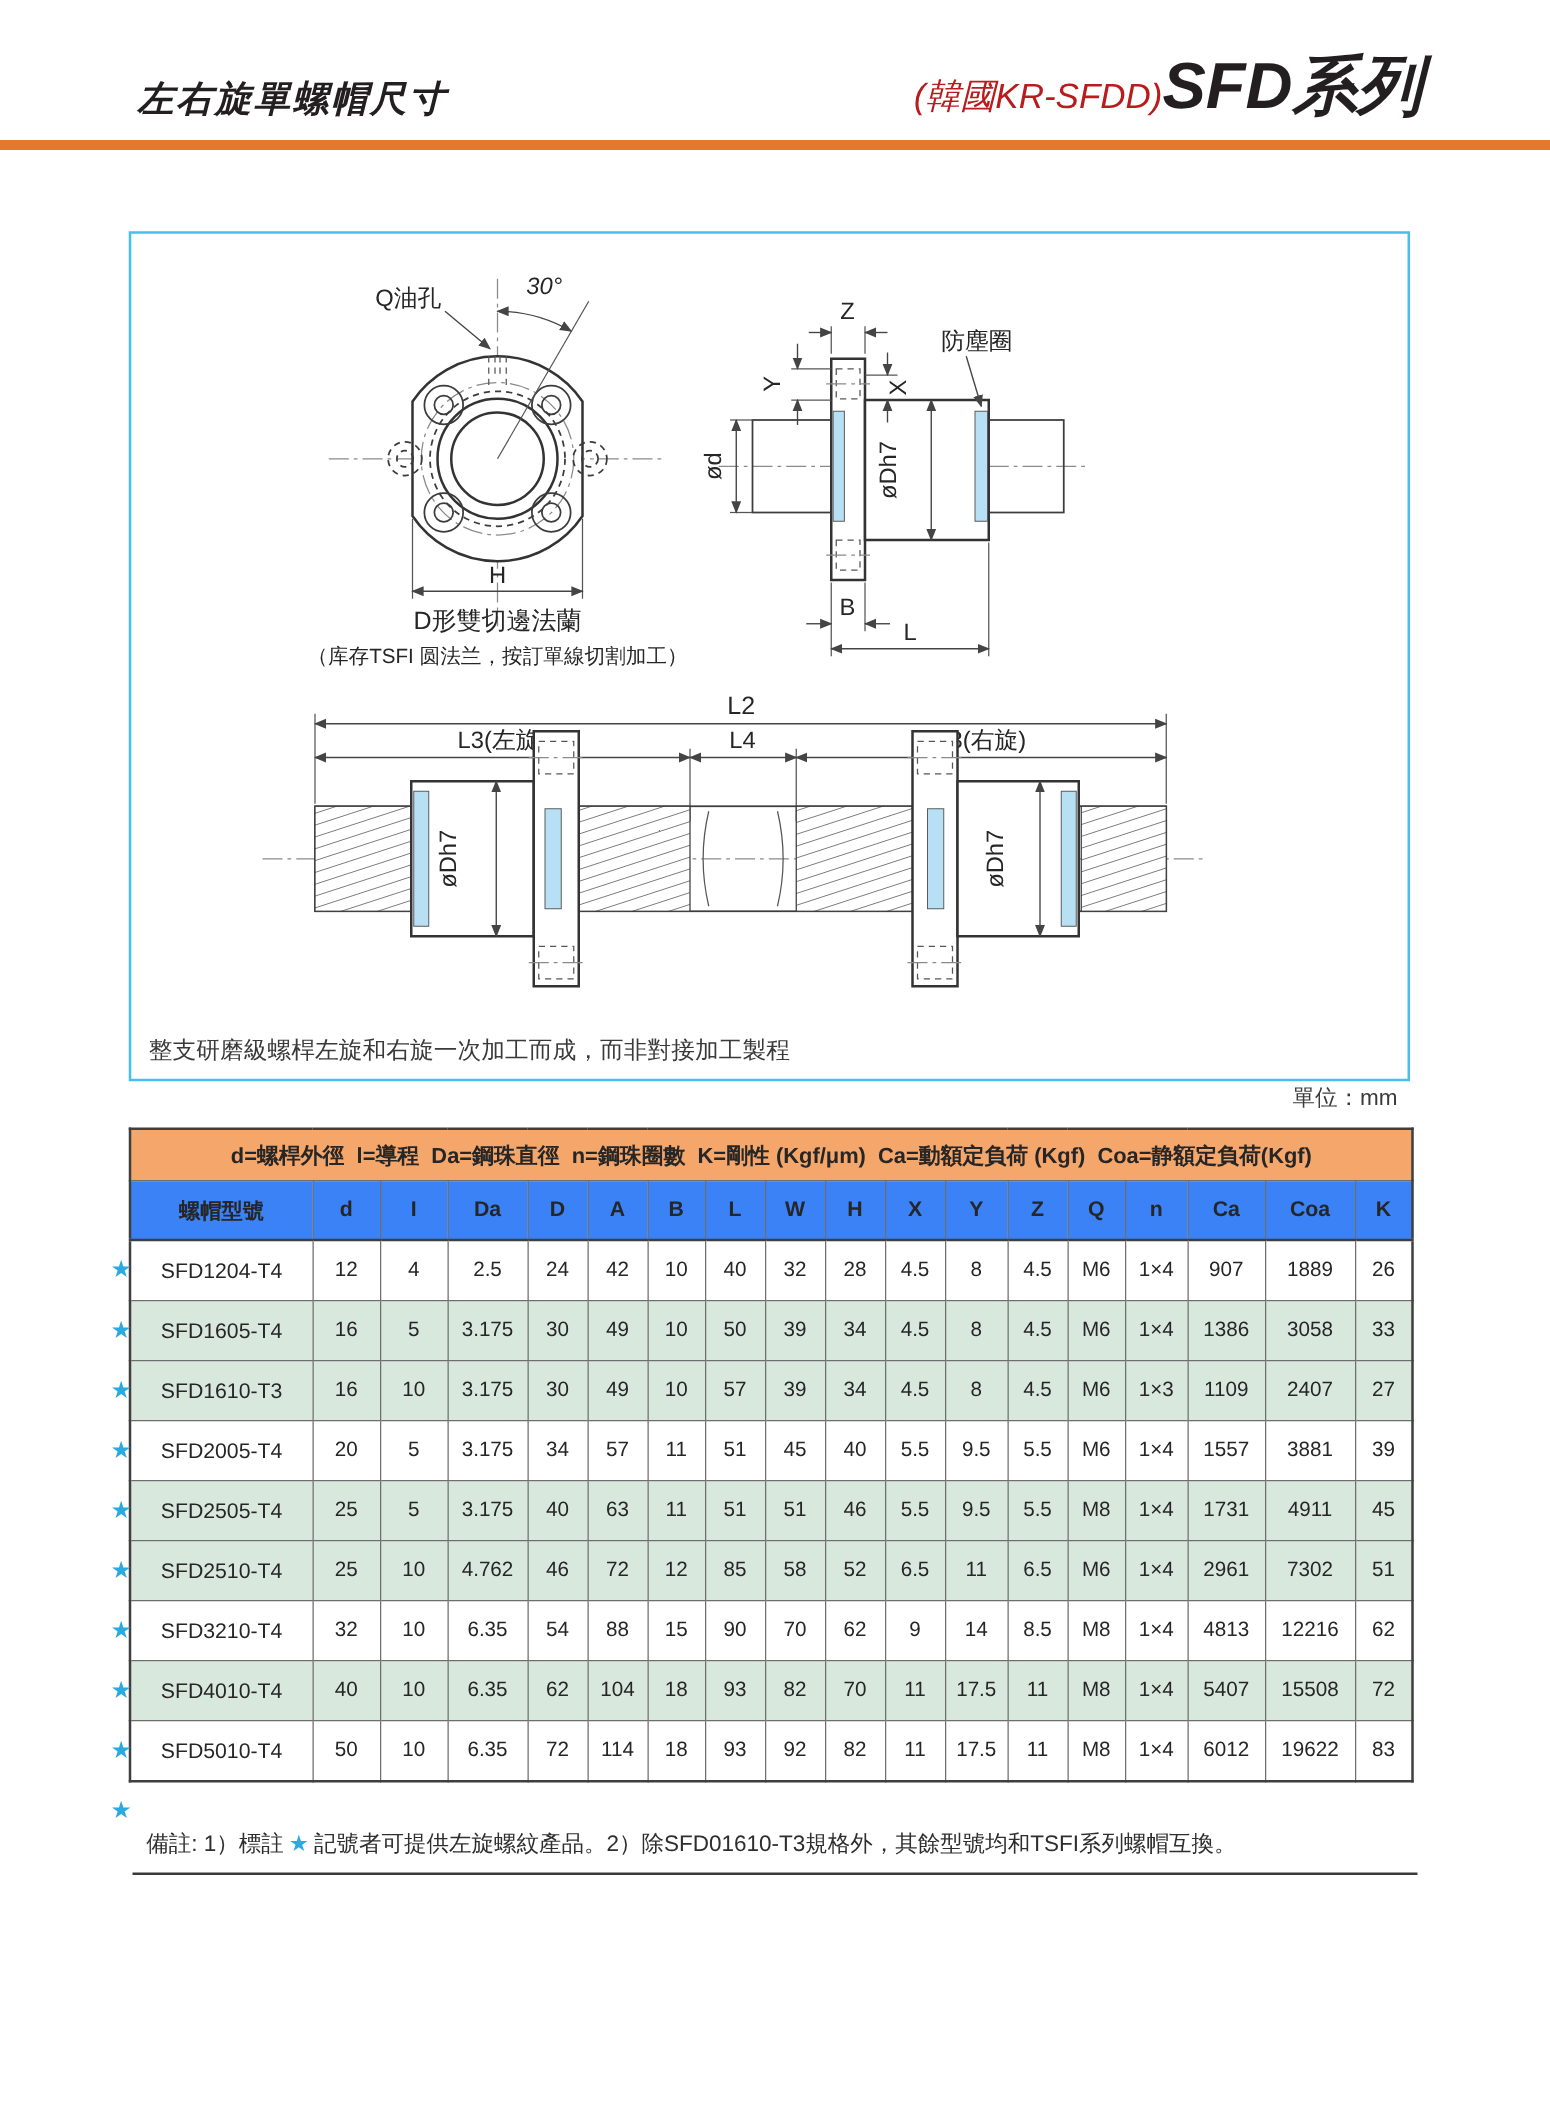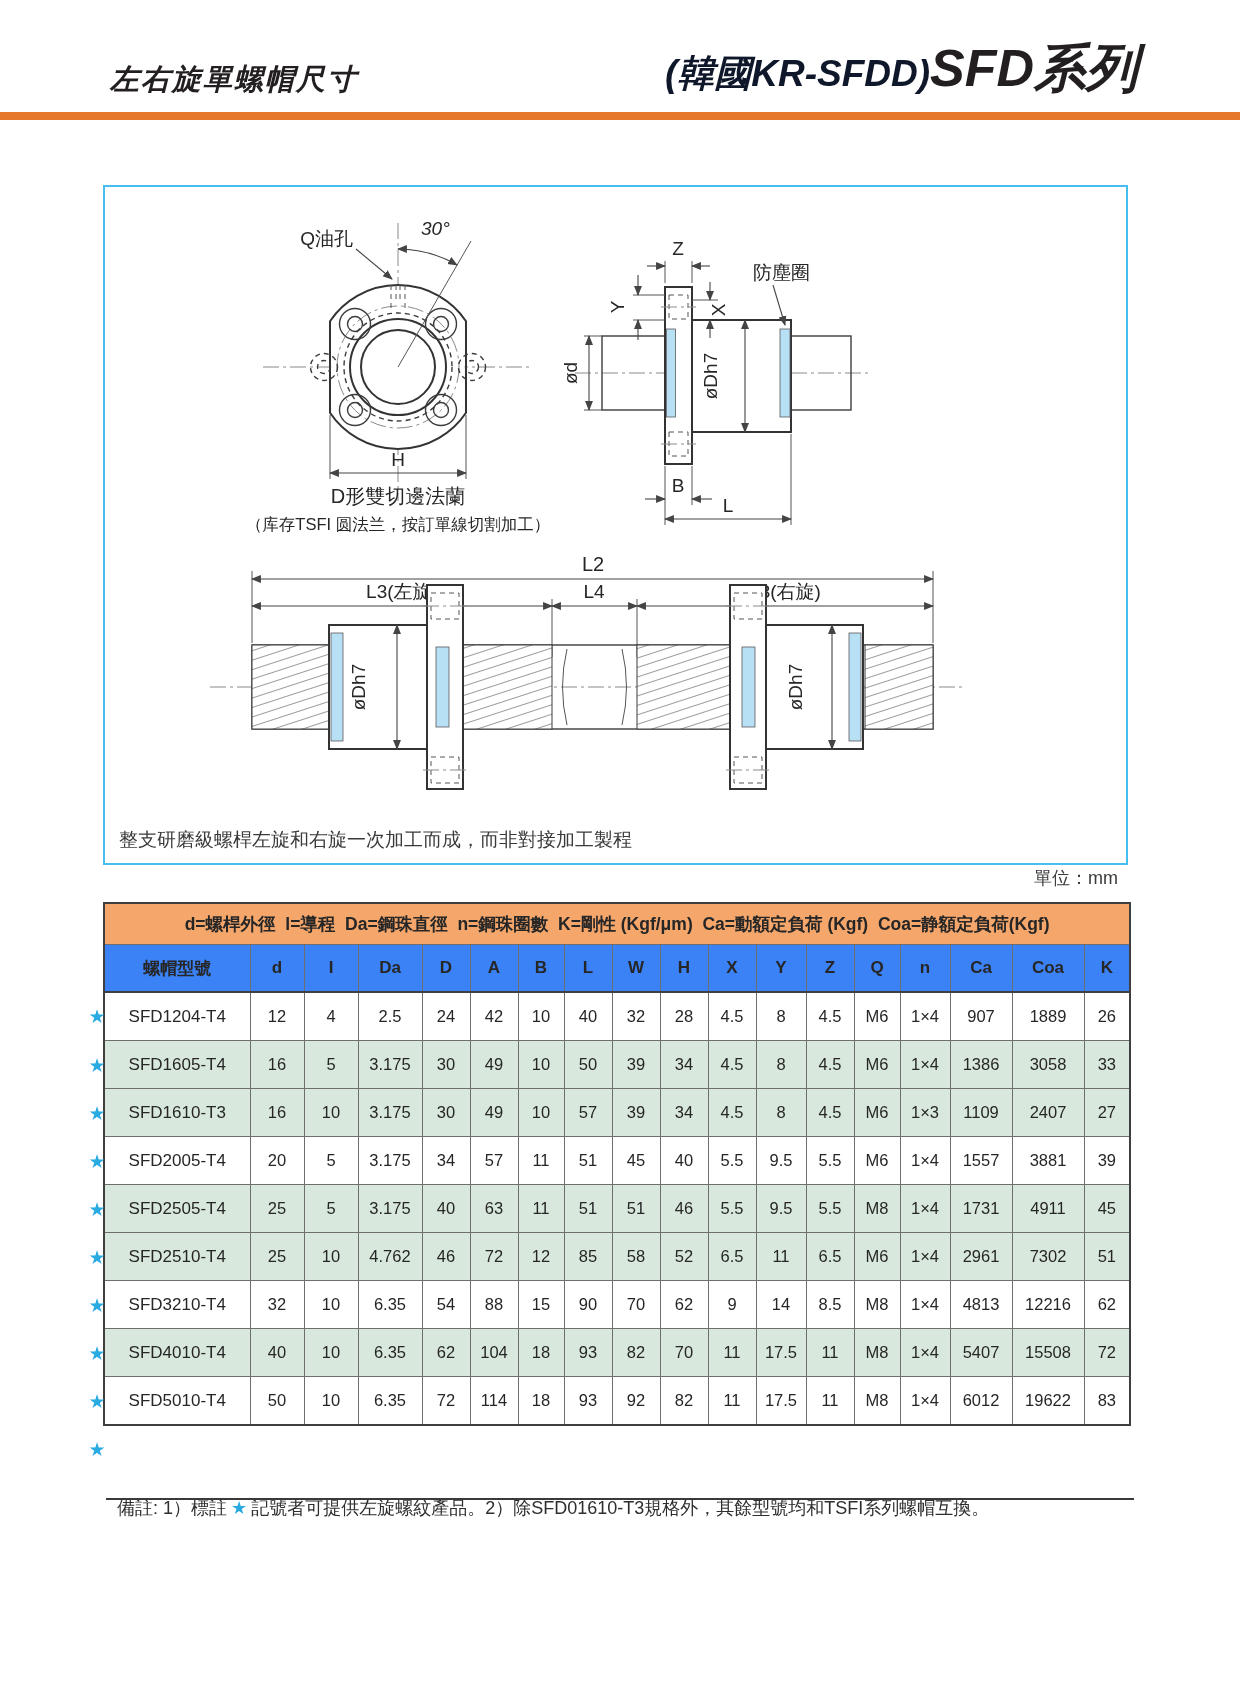--- a/index.html
+++ b/index.html
@@ -3,21 +3,21 @@
 <meta charset="utf-8">
 <style>
   html,body{margin:0;padding:0;background:#ffffff;}
   .page{position:relative;width:1240px;height:1576px;background:#fff;overflow:hidden;
         font-family:"Liberation Sans","DejaVu Sans",sans-serif;color:#231f20;}
 
   
   .hdr-title{position:absolute;left:110px;top:60px;font-size:29px;font-weight:bold;
              font-style:italic;letter-spacing:2px;}
   .hdr-series{position:absolute;right:102px;top:34px;display:flex;align-items:baseline;}
-  .series-prefix{font-size:37px;font-weight:bold;font-style:italic;color:#0f172a;}
+  .series-prefix{font-size:28px;font-weight:normal;font-style:italic;color:#b91c1c;}
   .series-name{font-size:52px;font-weight:bold;font-style:italic;letter-spacing:0px;}
   .orange-rule{position:absolute;left:0;top:112px;width:1240px;height:8px;background:#E5782B;}
 
   
   .diagram-box{position:absolute;left:103px;top:185px;width:1011px;height:676px;
                border:2px solid #45BEF0;background:#fff;padding-left:10px;}
   .diagram-box svg{position:absolute;left:0;top:0;}
   .diagram-note{position:absolute;left:14px;top:640px;font-size:19px;color:#3a3a3a;}
 
   .unit-note{position:absolute;top:866px;right:122px;font-size:18px;color:#3a3a3a;}
@@ -32,21 +32,21 @@
             border-bottom:2px solid #3f3f3f;white-space:pre;}
   tr.colhead th{background:#3b82f6;font-size:17px;font-weight:bold;height:44px;
             border-bottom:2px solid #3f3f3f;}
   table.spec td{height:45px;font-size:16.5px;background:#fff;}
   table.spec td.model{font-weight:normal;font-size:17px;}
   table.spec tr.green td{background:#D9E8DC;}
   .row-star{position:absolute;left:-16px;width:20px;text-align:center;
             transform:translateY(-50%);color:#29ABE2;font-size:19px;line-height:1;}
 
   
-  .remarks{position:absolute;left:117px;top:1463px;font-size:18px;color:#2e2e2e;margin-top:33px;}
+  .remarks{position:absolute;left:117px;top:1463px;font-size:18px;color:#2e2e2e;}
   .remarks .star{color:#29ABE2;font-size:18px;padding:0 4px;}
   .remarks-divider{position:absolute;left:106px;top:1498px;width:1028px;
                    border-top:2px solid #3a3a3a;}
   .footer-line{position:absolute;left:0;top:1660px;width:1130px;height:5px;background:#E5782B;}
   .site{position:absolute;top:1633px;right:124px;font-size:17px;
         letter-spacing:1px;color:#2a2a2a;}
   .page-num{position:absolute;left:1148px;top:1612px;font-size:31px;color:#6d28d9;}
 
   
   .ln{stroke:#3c3c3c;stroke-width:1.4;fill:none;}

